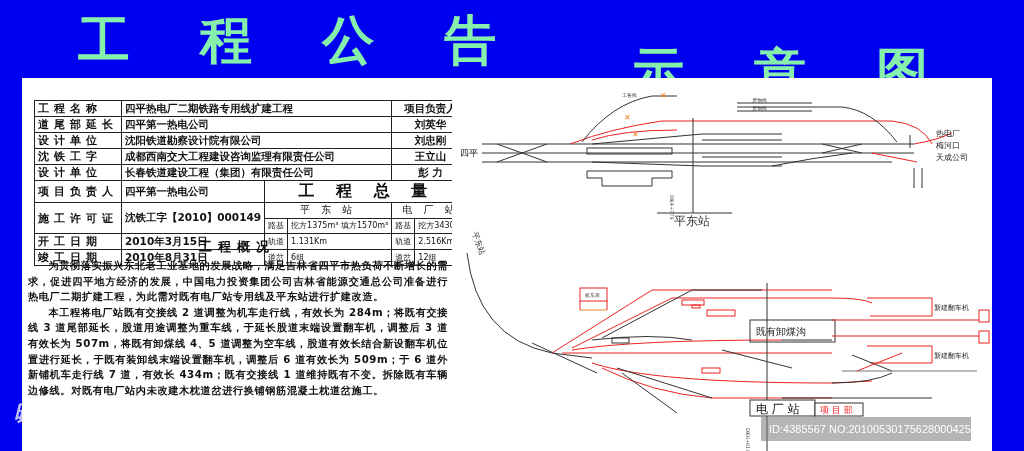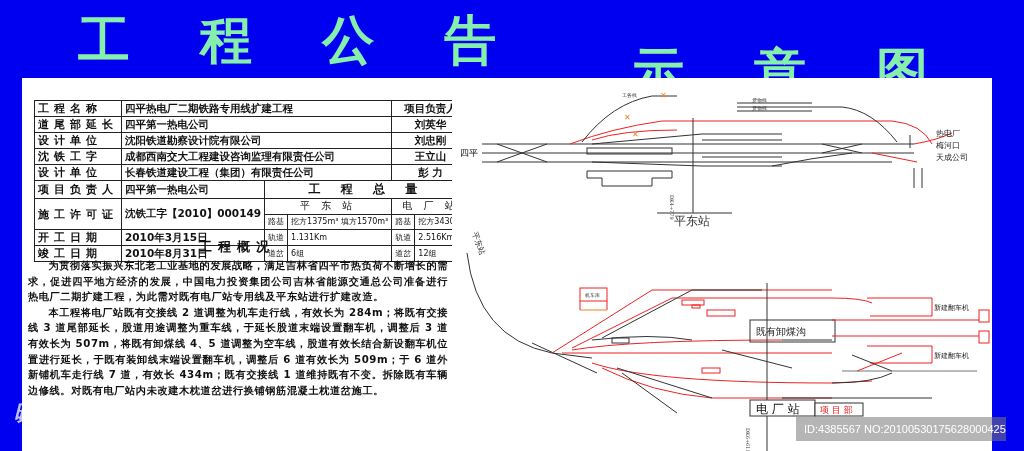--- a/index.html
+++ b/index.html
@@ -14,28 +14,28 @@
   #panel-left { left: 22px; top: 78px; width: 430px; height: 373px; }
   #panel-right { left: 452px; top: 78px; width: 540px; height: 373px; }
 
   table.info { position: absolute; left: 12px; top: 22px; border-collapse: collapse; font-size: 10.5px; font-weight: bold; }
   table.info td { border: 1px solid #222; height: 15.5px; padding: 0 3px; white-space: nowrap; }
   table.info td.lbl { width: 66px; letter-spacing: 5px; text-align: justify; font-size: 11px; }
   table.info td.val { width: 220px; }
   table.info td.person { text-align: center; width: 120px; }
   table.info td.small { font-size: 8px; text-align: left; font-weight: normal; }
   table.info td.sm-h { font-size: 10px; text-align: center; letter-spacing: 4px; font-weight: normal; }
-  table.info td.tot-h { text-align: center; letter-spacing: 8px; font-size: 12px; }
+  table.info td.tot-h { text-align: center; letter-spacing: 8px; font-size: 16px; }
 
   .summary-title { position: absolute; left: 0; width: 430px; top: 160px; text-align: center; font-size: 13px; font-weight: bold; letter-spacing: 6px; }
   .summary { position: absolute; left: 6px; top: 180px; width: 420px; font-size: 10.2px; line-height: 15.6px; font-weight: bold; text-align: justify; letter-spacing: 0.6px; }
   .summary p { text-indent: 2em; }
 
   .watermark-left { position: absolute; left: 14px; top: 398px; font-size: 22px; font-style: italic; color: rgba(255,255,255,0.75); font-weight: bold; letter-spacing: 1px; }
-  .watermark-right { position: absolute; left: 796px; top: 417px; width: 210px; height: 24px; background: rgba(120,120,120,0.55); color: #fff; font-size: 11px; line-height: 24px; padding-left: 8px; font-family: "Liberation Sans", sans-serif; }
+  .watermark-right { position: absolute; left: 761px; top: 417px; width: 210px; height: 24px; background: rgba(120,120,120,0.55); color: #fff; font-size: 11px; line-height: 24px; padding-left: 8px; font-family: "Liberation Sans", sans-serif; }
 
   svg text { font-family: "DejaVu Serif", "Liberation Serif", serif; }
 </style>
 </head>
 <body>
 
 <div id="title-left" class="header-title">工 程 公 告</div>
 <div id="title-right" class="header-title">示 意 图</div>
 
 <div id="panel-left" class="panel">

